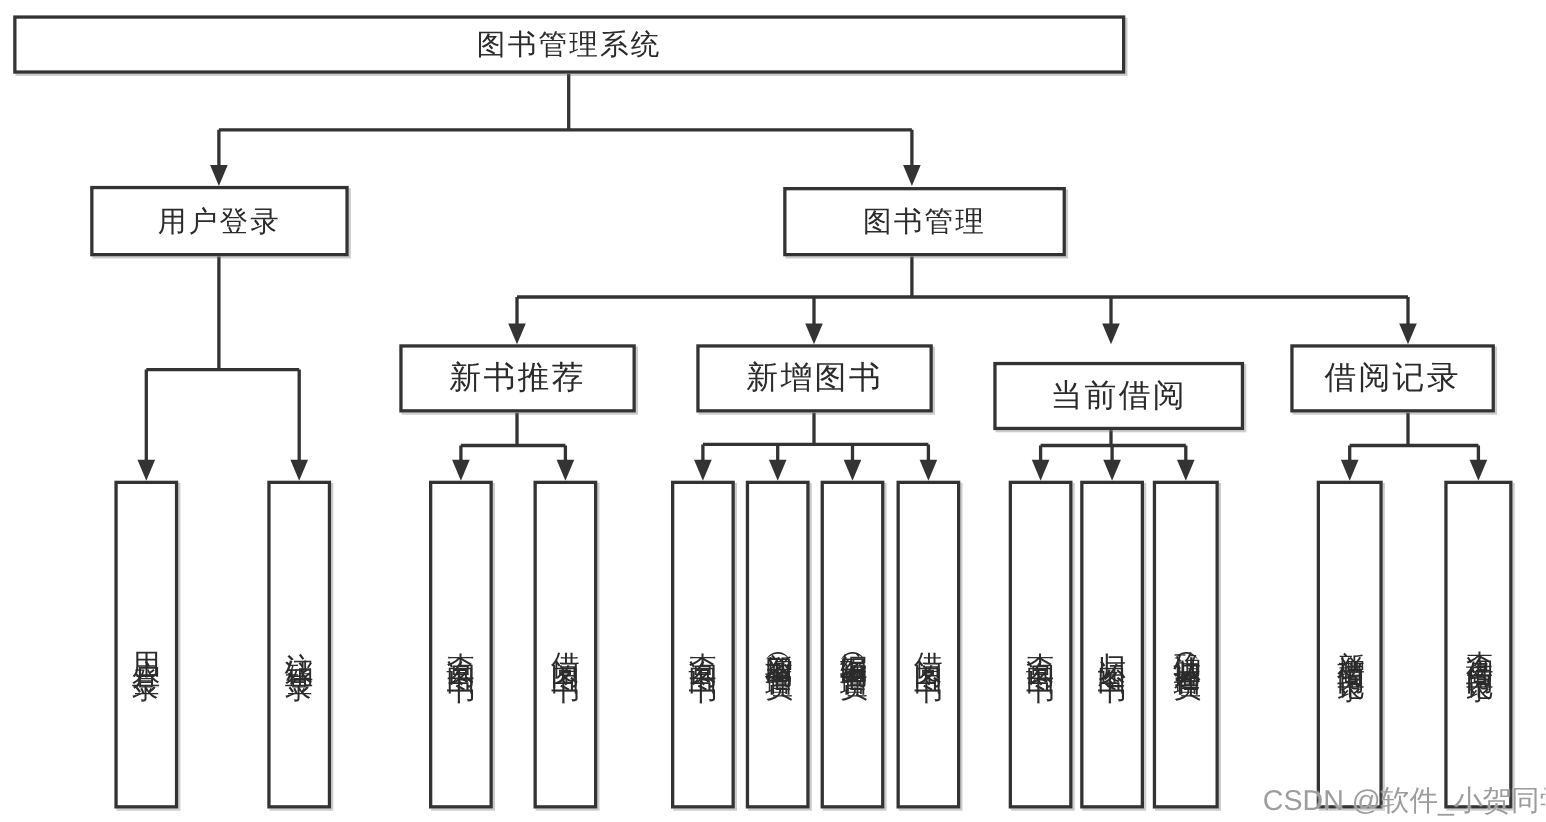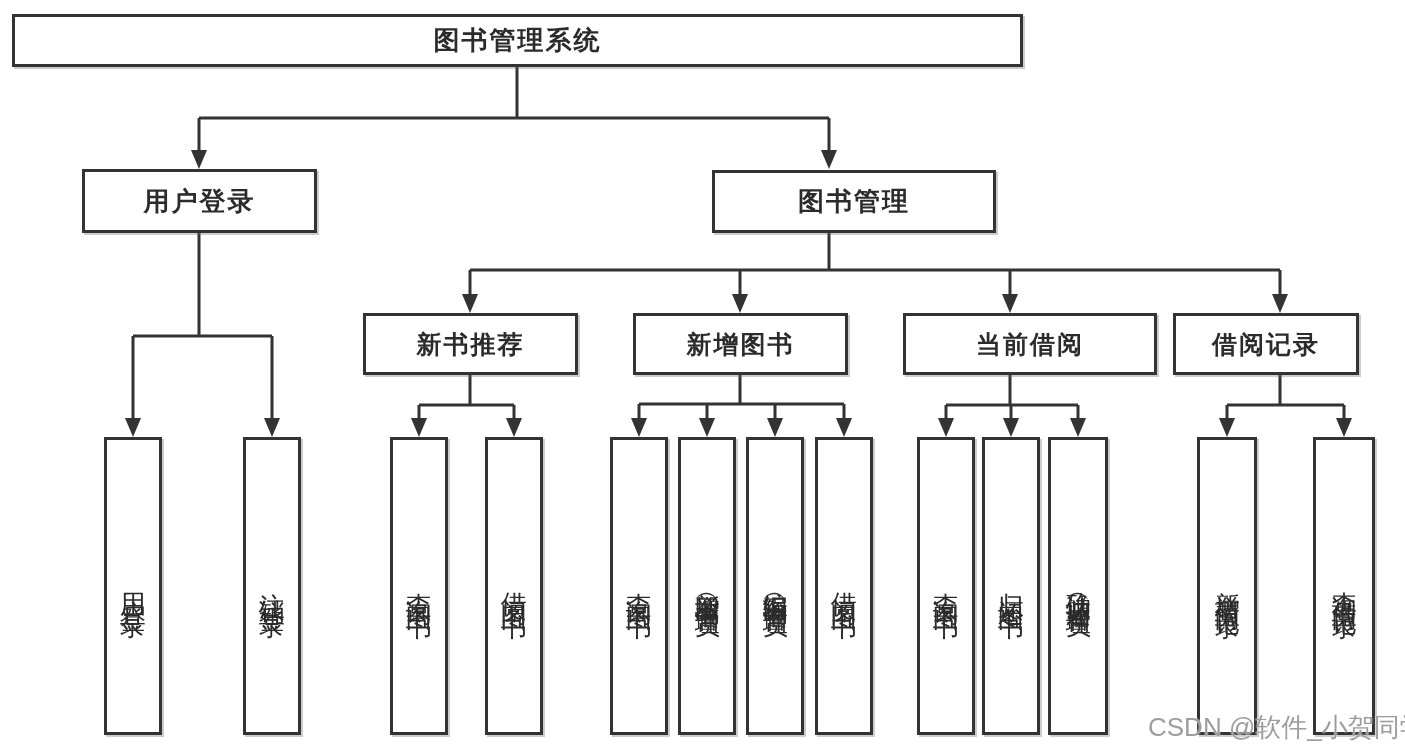--- a/index.html
+++ b/index.html
@@ -31,23 +31,22 @@
     align-items: center;
     justify-content: center;
     z-index: 1;
     box-shadow: 2px 2px 0 rgba(110,110,110,0.35);
   }
   .node .lbl {
     color: #2b2b2b;
     font-size: 26px;
     letter-spacing: 2px;
     white-space: nowrap;
-    font-weight: bold;
   }
-  .lvl3 .lbl { font-size: 25px; }
+  .lvl3 .lbl { font-size: 29px; }
   .leaf {
     top: 437px;
     width: 58px;
     height: 298px;
   }
   .leaf .vlabel {
     writing-mode: vertical-lr;
     text-orientation: mixed;
     color: #2b2b2b;
     font-size: 26px;
@@ -102,31 +101,31 @@
       <polygon points="1336,418 1352,418 1344,437" fill="#333333"></polygon>
     </svg>
 
   <div class="node" style="left:12px;top:14px;width:1011px;height:53px">
     <span class="lbl">图书管理系统</span>
   </div>
 
   <div class="node" style="left:82px;top:169px;width:235px;height:64px">
     <span class="lbl">用户登录</span>
   </div>
-  <div class="node" style="left:712px;top:170px;width:284px;height:63px">
+  <div class="node" style="left:712px;top:170px;width:257px;height:63px">
     <span class="lbl">图书管理</span>
   </div>
 
   <div class="node lvl3" style="left:363px;top:313px;width:215px;height:62px">
     <span class="lbl">新书推荐</span>
   </div>
   <div class="node lvl3" style="left:633px;top:313px;width:215px;height:62px">
     <span class="lbl">新增图书</span>
   </div>
-  <div class="node lvl3" style="left:903px;top:313px;width:254px;height:62px">
+  <div class="node lvl3" style="left:903px;top:329px;width:228px;height:62px">
     <span class="lbl">当前借阅</span>
   </div>
   <div class="node lvl3" style="left:1173px;top:313px;width:186px;height:62px">
     <span class="lbl">借阅记录</span>
   </div>
 
   <div class="node leaf sp4" style="left:104px">
     <span class="vlabel">用户登录</span>
   </div>
   <div class="node leaf sp4" style="left:243px">

